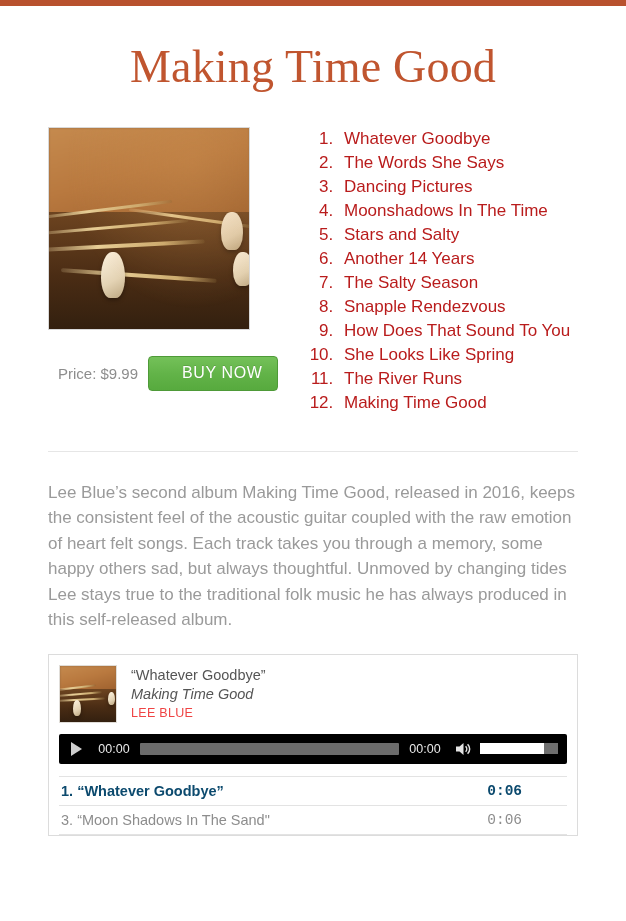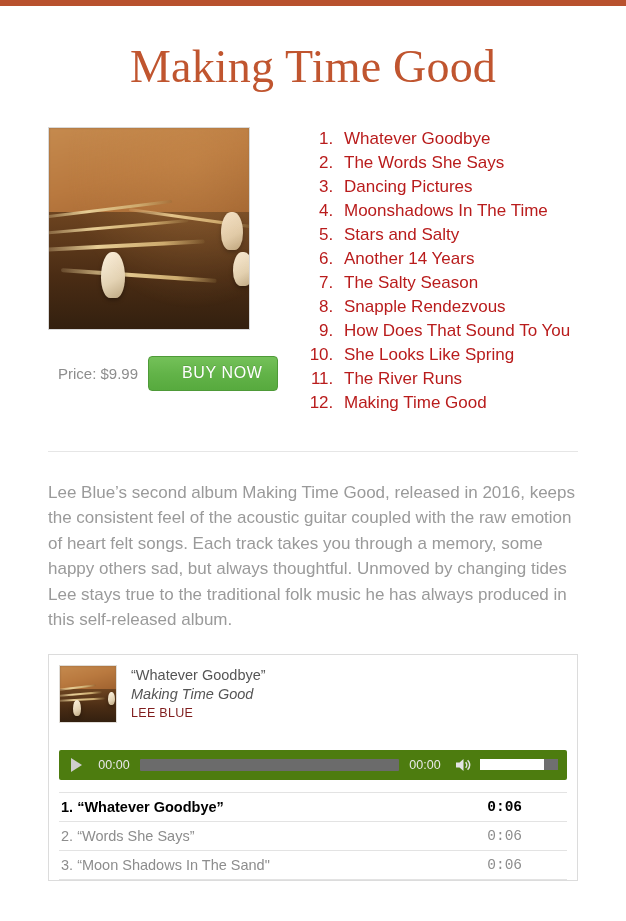--- a/index.html
+++ b/index.html
@@ -158,31 +158,31 @@
     font-size: 14.5px;
     line-height: 19px;
   }
   .meta-album {
     color: #555555;
     font-size: 14.5px;
     font-style: italic;
     line-height: 19px;
   }
   .meta-artist {
-    color: #7f1d1d;
+    color: #ef4444;
     font-size: 12.5px;
     letter-spacing: 0.3px;
     line-height: 18px;
   }
 
   
   .audio-bar {
-    margin-top: 27px;
+    margin-top: 11px;
     height: 30px;
-    background: #4d7c0f;
+    background: #000000;
     display: flex;
     align-items: center;
     padding: 0 7px;
     border-radius: 2px;
   }
   .play-btn {
     width: 20px; height: 20px;
     display: flex; align-items: center; justify-content: center;
     cursor: pointer;
     margin-right: 4px;
@@ -241,21 +241,21 @@
     padding: 5px 2px 5px 2px;
     color: #8d8d8d;
     line-height: 18px;
   }
   .preview-table td.dur {
     white-space: nowrap;
     padding-right: 4px;
     font-family: Liberation Mono, monospace;
   }
   .preview-table tr.active td {
-    color: #000000;
+    color: #0c4a6e;
     font-weight: bold;
   }
 </style>
 </head>
 <body>
 
 <div class="topbar"></div>
 
 <div class="page">
 
@@ -344,24 +344,20 @@
       </div>
     </div>
 
     <table class="preview-table">
       <tbody>
         <tr class="active">
           <td><span>1.</span> <span>“Whatever Goodbye”</span></td>
           <td class="dur">0:06</td>
         </tr>
         <tr>
-          <td><span>2.</span> <span>“Words She Says”</span></td>
-          <td class="dur">0:06</td>
-        </tr>
-        <tr>
           <td><span>3.</span> <span>“Moon Shadows In The Sand"</span></td>
           <td class="dur">0:06</td>
         </tr>
 
       </tbody>
     </table>
 
   </div>
 
 </div>

